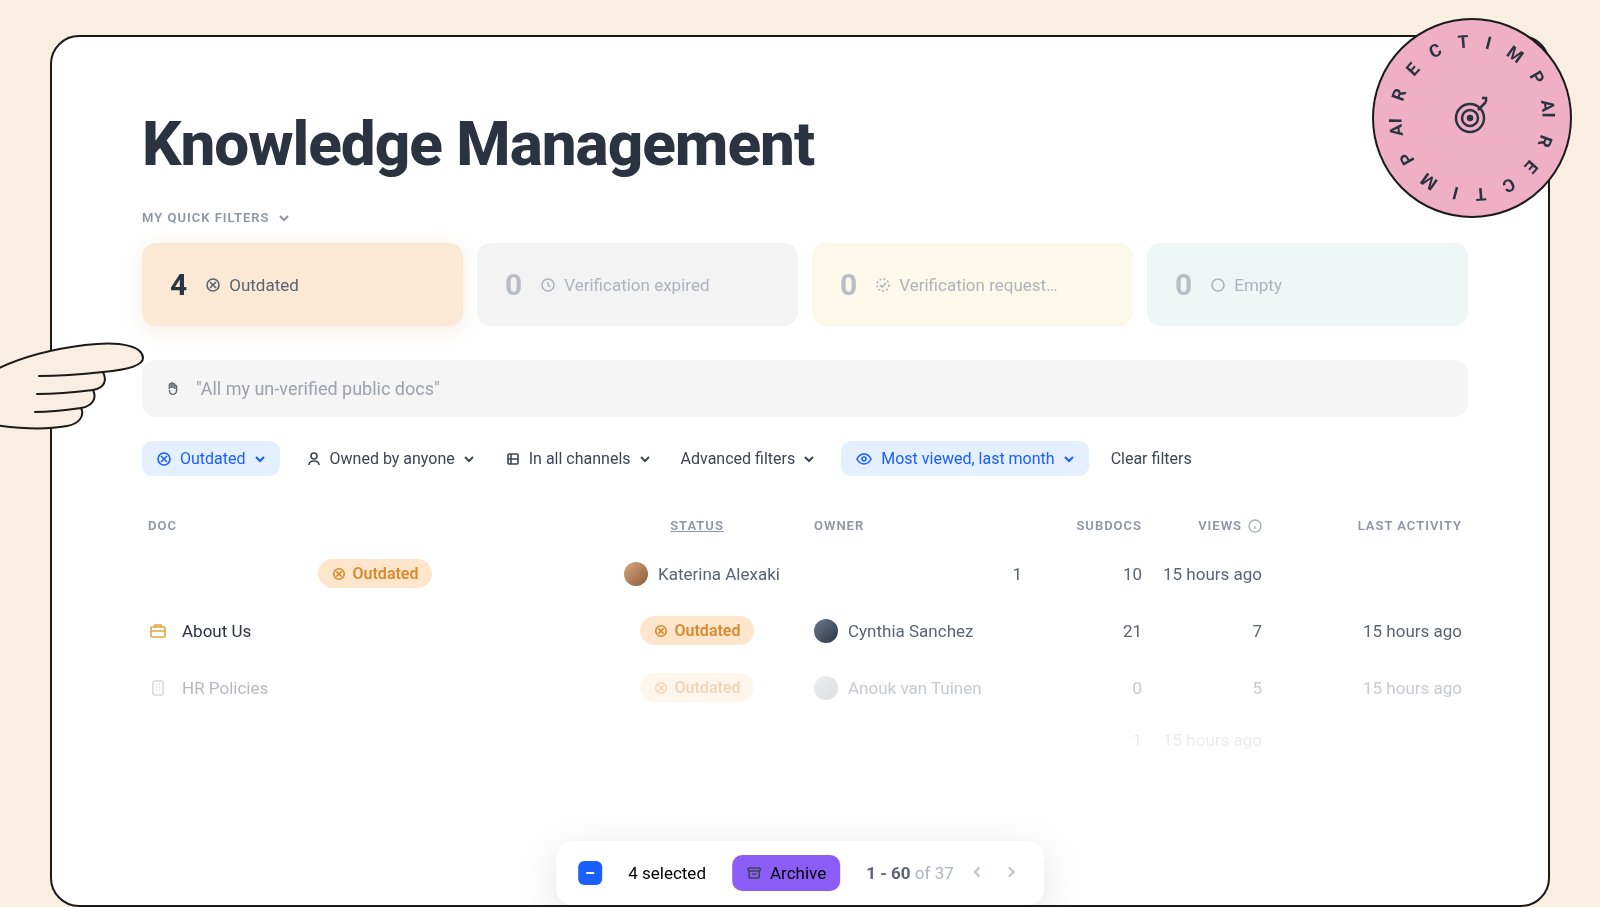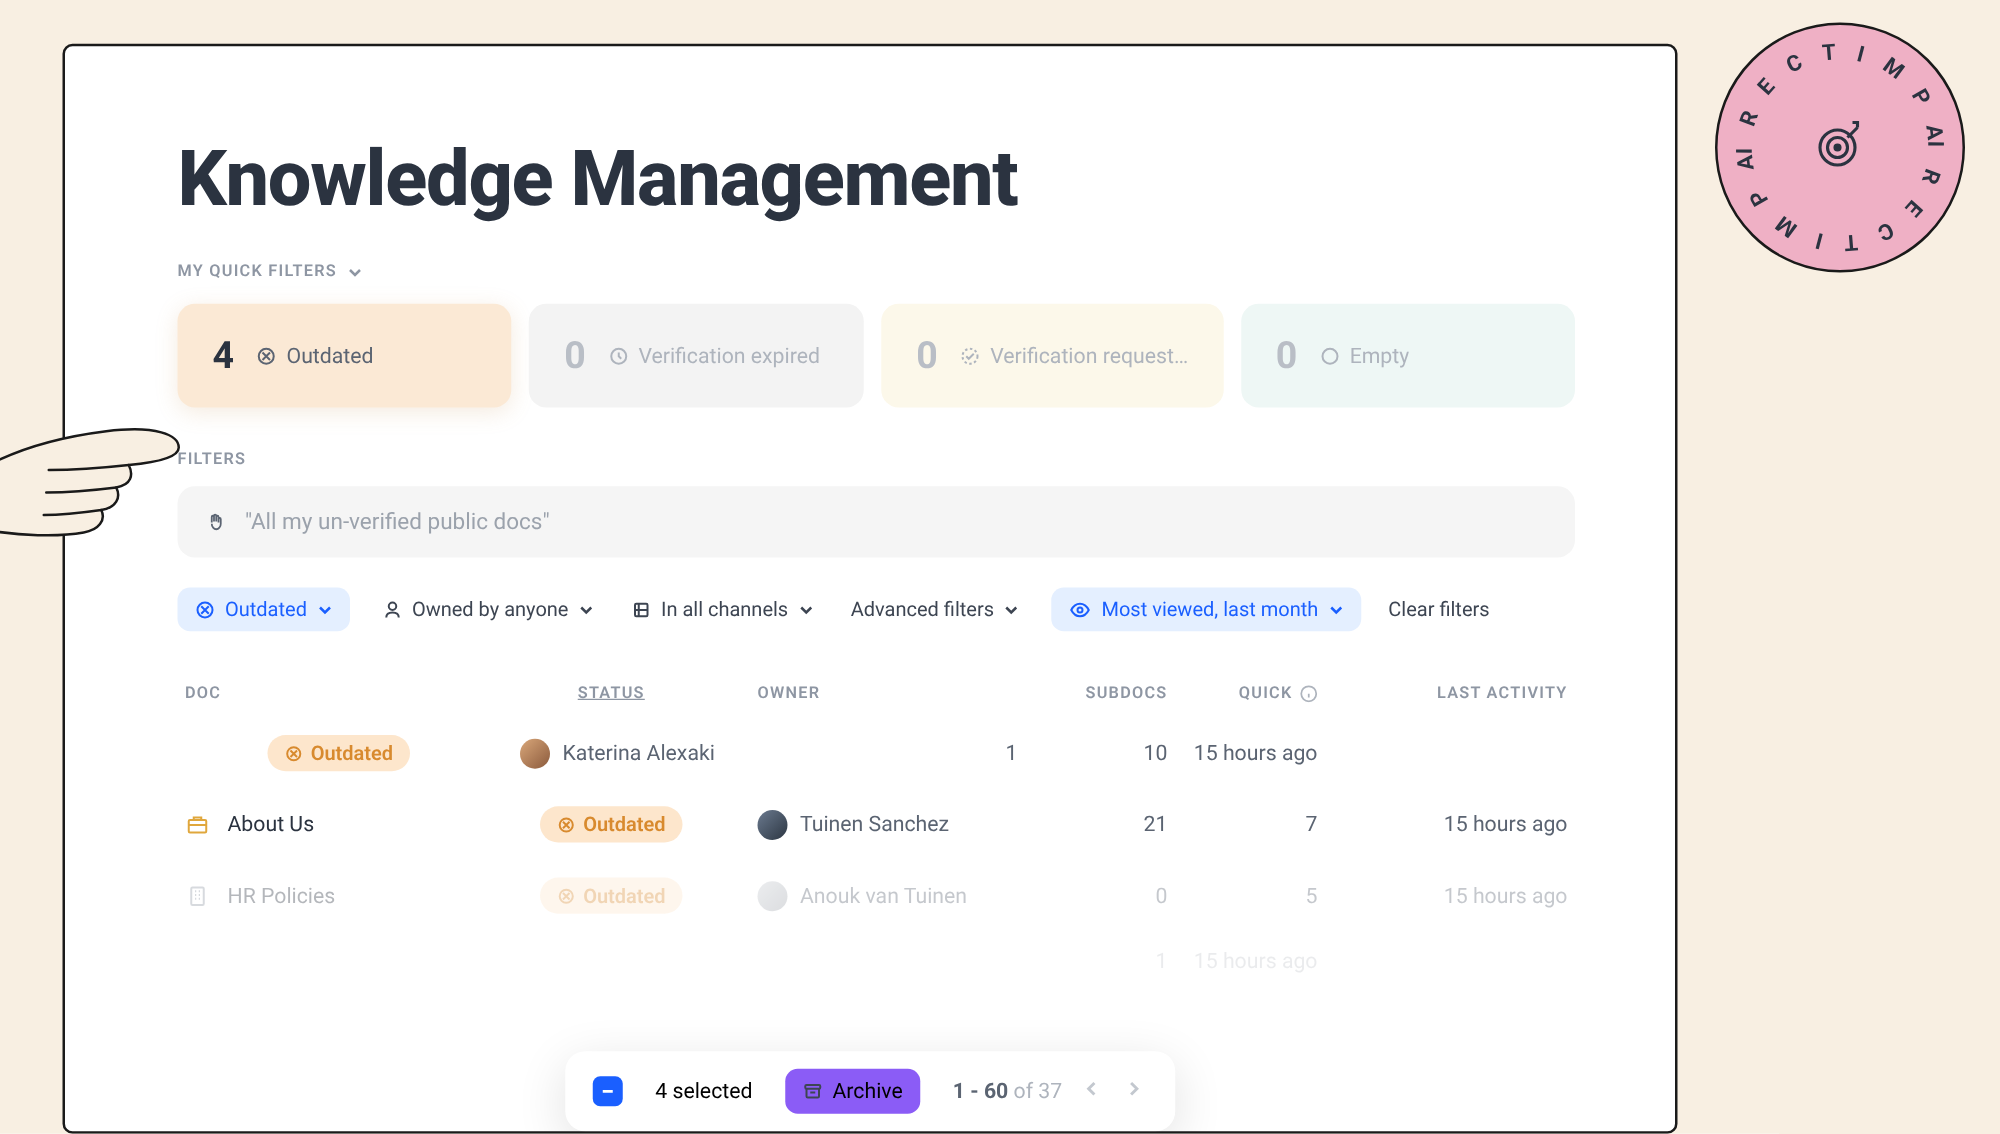--- a/index.html
+++ b/index.html
@@ -8,25 +8,25 @@
     background: #f8efe2;
     width: 1600px;
     height: 907px;
     overflow: hidden;
     position: relative;
   }
   .window {
     position: absolute;
     left: 50px;
     top: 35px;
-    width: 1292px;
+    width: 1500px;
     height: 872px;
     background: #fff;
     border: 2px solid #1a1a1a;
-    border-radius: 8px;
+    border-radius: 29px;
     padding: 70px 80px 0 90px;
     overflow: hidden;
   }
   .page-title {
     font-size: 62px;
     font-weight: 800;
     color: #2b3340;
     letter-spacing: -1px;
     margin-bottom: 30px;
   }
@@ -270,21 +270,20 @@
         <span class="icon">
           <svg width="16" height="16" viewBox="0 0 16 16" fill="none" stroke="#aeb4bd" stroke-width="1.6">
               <circle cx="8" cy="8" r="6"></circle>
             </svg>
         </span>
         <span>Empty</span>
       </span>
     </div>
   </div>
 
-  <div class="section-label">FILTERS</div>
 
   <div class="filter-input">
     <span class="icon">
       <svg width="18" height="18" viewBox="0 0 20 20" fill="none" stroke="#5b6472" stroke-width="1.6">
           <path d="M6 10V5a1 1 0 012 0v4M8 9V4a1 1 0 012 0v5M10 9V5a1 1 0 012 0v5M12 10V7a1 1 0 012 0v4c0 3-2 5-4 5s-4-2-4-5"></path>
         </svg>
     </span>
     <span class="filter-input-text">"All my un-verified public docs"</span>
   </div>
 
@@ -355,21 +354,21 @@
     </div>
     <span class="clear-link">Clear filters</span>
   </div>
 
   <div class="table-head">
     <div>DOC</div>
     <div class="th-status">STATUS</div>
     <div class="th-owner">OWNER</div>
     <div class="th-subdocs">SUBDOCS</div>
     <div class="th-views">
-      <span>QUICK</span>
+      <span>VIEWS</span>
       <span class="icon">
           <svg width="14" height="14" viewBox="0 0 14 14" fill="none" stroke="#aeb4bd" stroke-width="1.4">
             <circle cx="7" cy="7" r="6"></circle>
             <path d="M7 4h.01M7 7v3"></path>
           </svg>
         </span>
     </div>
     <div class="th-last" style="text-align:right">LAST ACTIVITY</div>
   </div>
 
@@ -410,21 +409,21 @@
             <svg width="14" height="14" viewBox="0 0 16 16" fill="none" stroke="#d88a2e" stroke-width="1.8">
               <circle cx="8" cy="8" r="6"></circle>
               <path d="M5 5l6 6M11 5l-6 6"></path>
             </svg>
           </span>
         <span>Outdated</span>
       </span>
     </div>
     <div class="cell-owner">
       <span class="avatar a1"></span>
-      <span>Tuinen Sanchez</span>
+      <span>Cynthia Sanchez</span>
     </div>
     <div class="cell-num">21</div>
     <div class="cell-num">7</div>
     <div class="cell-last">15 hours ago</div>
   </div>
 
   <div class="row faded">
     <div class="cell-doc">
       <span class="doc-icon icon">
           <svg width="20" height="20" viewBox="0 0 20 20" fill="none" stroke="#8e96a3" stroke-width="1.6">

